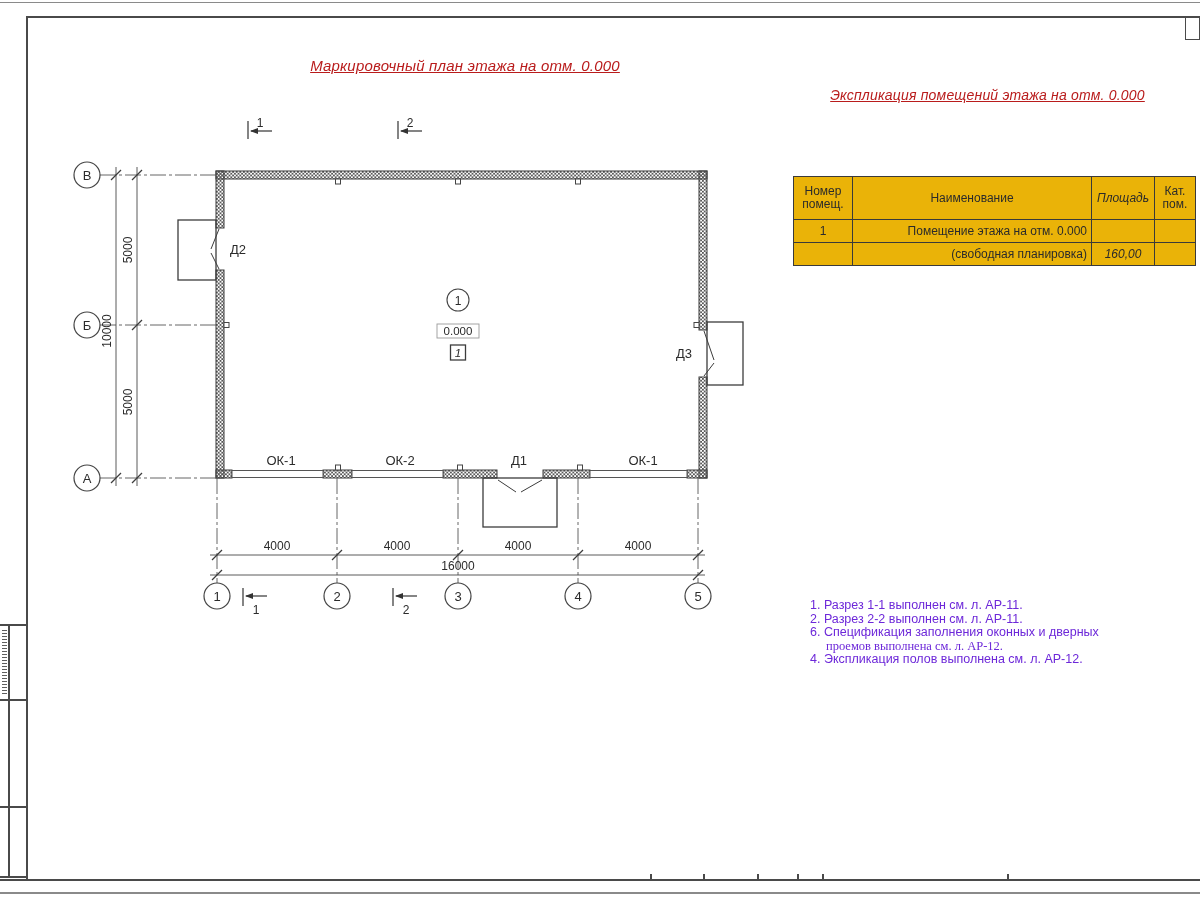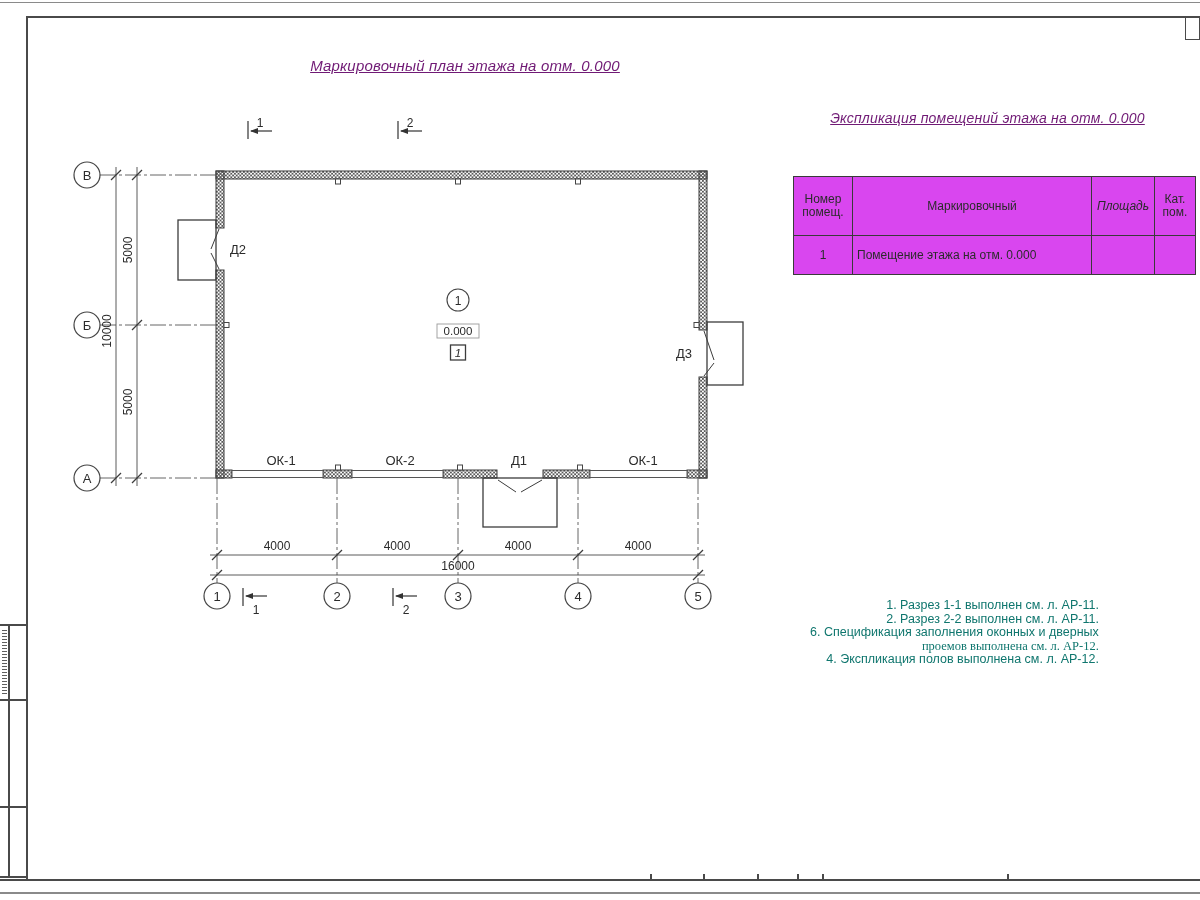--- a/index.html
+++ b/index.html
@@ -8,36 +8,36 @@
   .abs{position:absolute;}
   
   .hline{position:absolute;background:#4a4a4a;}
   .vline{position:absolute;background:#4a4a4a;}
   .edge{background:#8a8a8a;}
   .corner-box{position:absolute;border:1.5px solid #4a4a4a;background:#fff;}
   .stamp-smudge{position:absolute;width:5px;
       background:repeating-linear-gradient(0deg,#5f5f5f 0 1px,transparent 1px 3px);}
   
   .drawing-title{position:absolute;font-style:italic;text-decoration:underline;
-      text-align:center;color:#701a75;letter-spacing:.2px;}
+      text-align:center;color:#b91c1c;letter-spacing:.2px;}
   .t-main{left:265px;top:57px;width:400px;font-size:15px;}
-  .t-expl{left:795px;top:110px;width:385px;font-size:14px;}
+  .t-expl{left:795px;top:87px;width:385px;font-size:14px;}
   
   table.expl{position:absolute;left:793px;top:176px;border-collapse:collapse;
       table-layout:fixed;font-size:12px;color:#2b2b2b;}
-  table.expl td,table.expl th{border:1.6px solid #3a3a3a;padding:8px 4px;background:#d946ef;
+  table.expl td,table.expl th{border:1.6px solid #3a3a3a;padding:0 4px;background:#eab308;
       font-weight:normal;overflow:hidden;}
   table.expl th{height:42px;text-align:center;vertical-align:middle;line-height:13px;}
   table.expl td{height:22px;}
   .c-num{width:50px;text-align:center;}
-  .c-name{width:230px;text-align:left;padding-left:7px;}
+  .c-name{width:230px;text-align:right;padding-left:7px;}
   .c-area{width:54px;text-align:center;font-style:italic;}
   .c-cat{width:32px;text-align:center;}
   
-  .notes{position:absolute;left:810px;top:599px;font-size:12.5px;line-height:13.5px;color:#0f766e;text-align:right;}
+  .notes{position:absolute;left:810px;top:599px;font-size:12.5px;line-height:13.5px;color:#6d28d9;}
   .notes .cont{padding-left:16px;font-family:Liberation Serif, serif;}
   svg text{font-family:"Liberation Sans",sans-serif;fill:#2b2b2b;}
 </style>
 </head>
 <body>
 
 <div class="sheet">
 
   <svg class="abs" style="left:0;top:0" width="1200" height="900" viewBox="0 0 1200 900">
     <defs>
@@ -230,30 +230,36 @@
   <div class="vline" style="left:822px;top:874px;width:1.5px;height:6px;"></div>
   <div class="vline" style="left:1007px;top:874px;width:1.5px;height:6px;"></div>
 
   <div class="drawing-title t-main">Маркировочный план этажа на отм. 0.000</div>
   <div class="drawing-title t-expl">Экспликация помещений этажа на отм. 0.000</div>
 
   <table class="expl">
     <tbody>
         <tr>
       <th class="c-num">Номер помещ.</th>
-      <th class="c-name">Маркировочный</th>
+      <th class="c-name">Наименование</th>
       <th class="c-area">Площадь</th>
       <th class="c-cat">Кат. пом.</th>
     </tr>
     <tr>
       <td class="c-num">1</td>
       <td class="c-name">Помещение этажа на отм. 0.000</td>
       <td class="c-area"></td>
       <td class="c-cat"></td>
     </tr>
+    <tr>
+      <td class="c-num"></td>
+      <td class="c-name">(свободная планировка)</td>
+      <td class="c-area">160,00</td>
+      <td class="c-cat"></td>
+    </tr>
   </tbody>
     </table>
 
   <div class="notes">
     <div>1. Разрез 1-1 выполнен см. л. АР-11.</div>
     <div>2. Разрез 2-2 выполнен см. л. АР-11.</div>
     <div>6. Спецификация заполнения оконных и дверных</div>
     <div class="cont">проемов выполнена см. л. АР-12.</div>
     <div>4. Экспликация полов выполнена см. л. АР-12.</div>
   </div>

